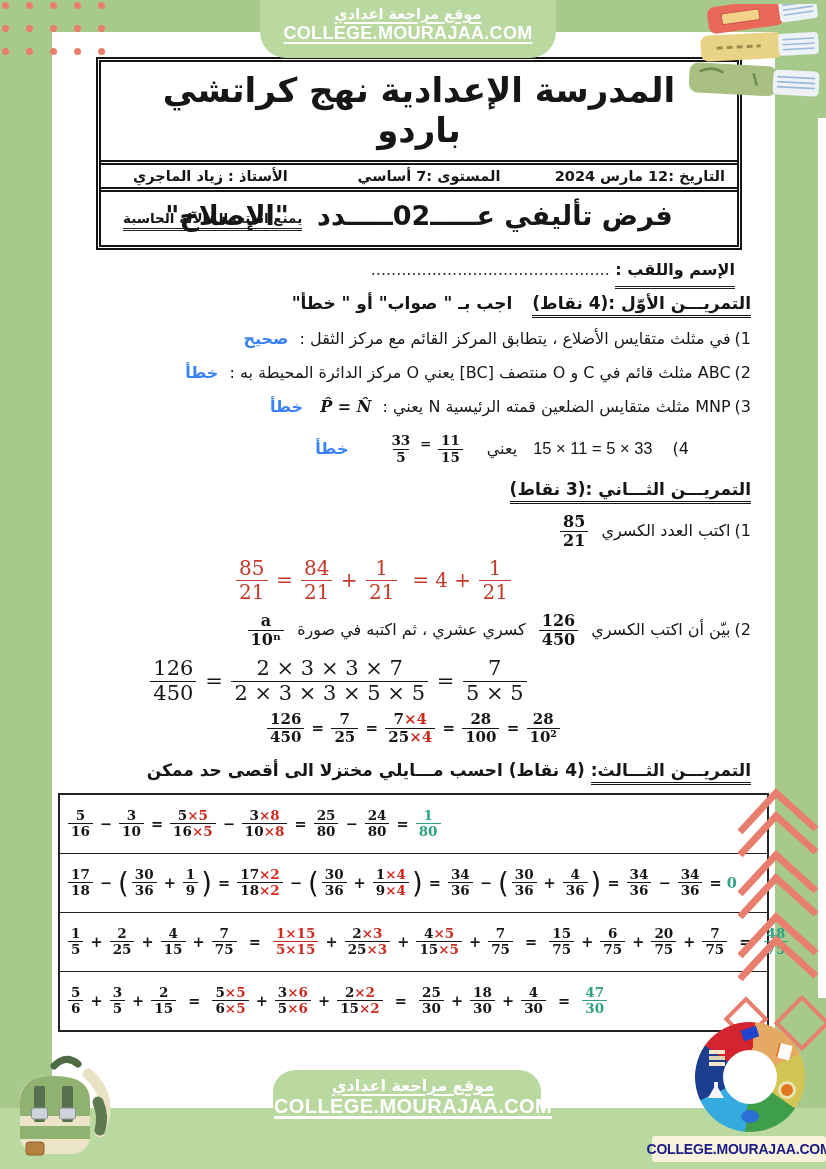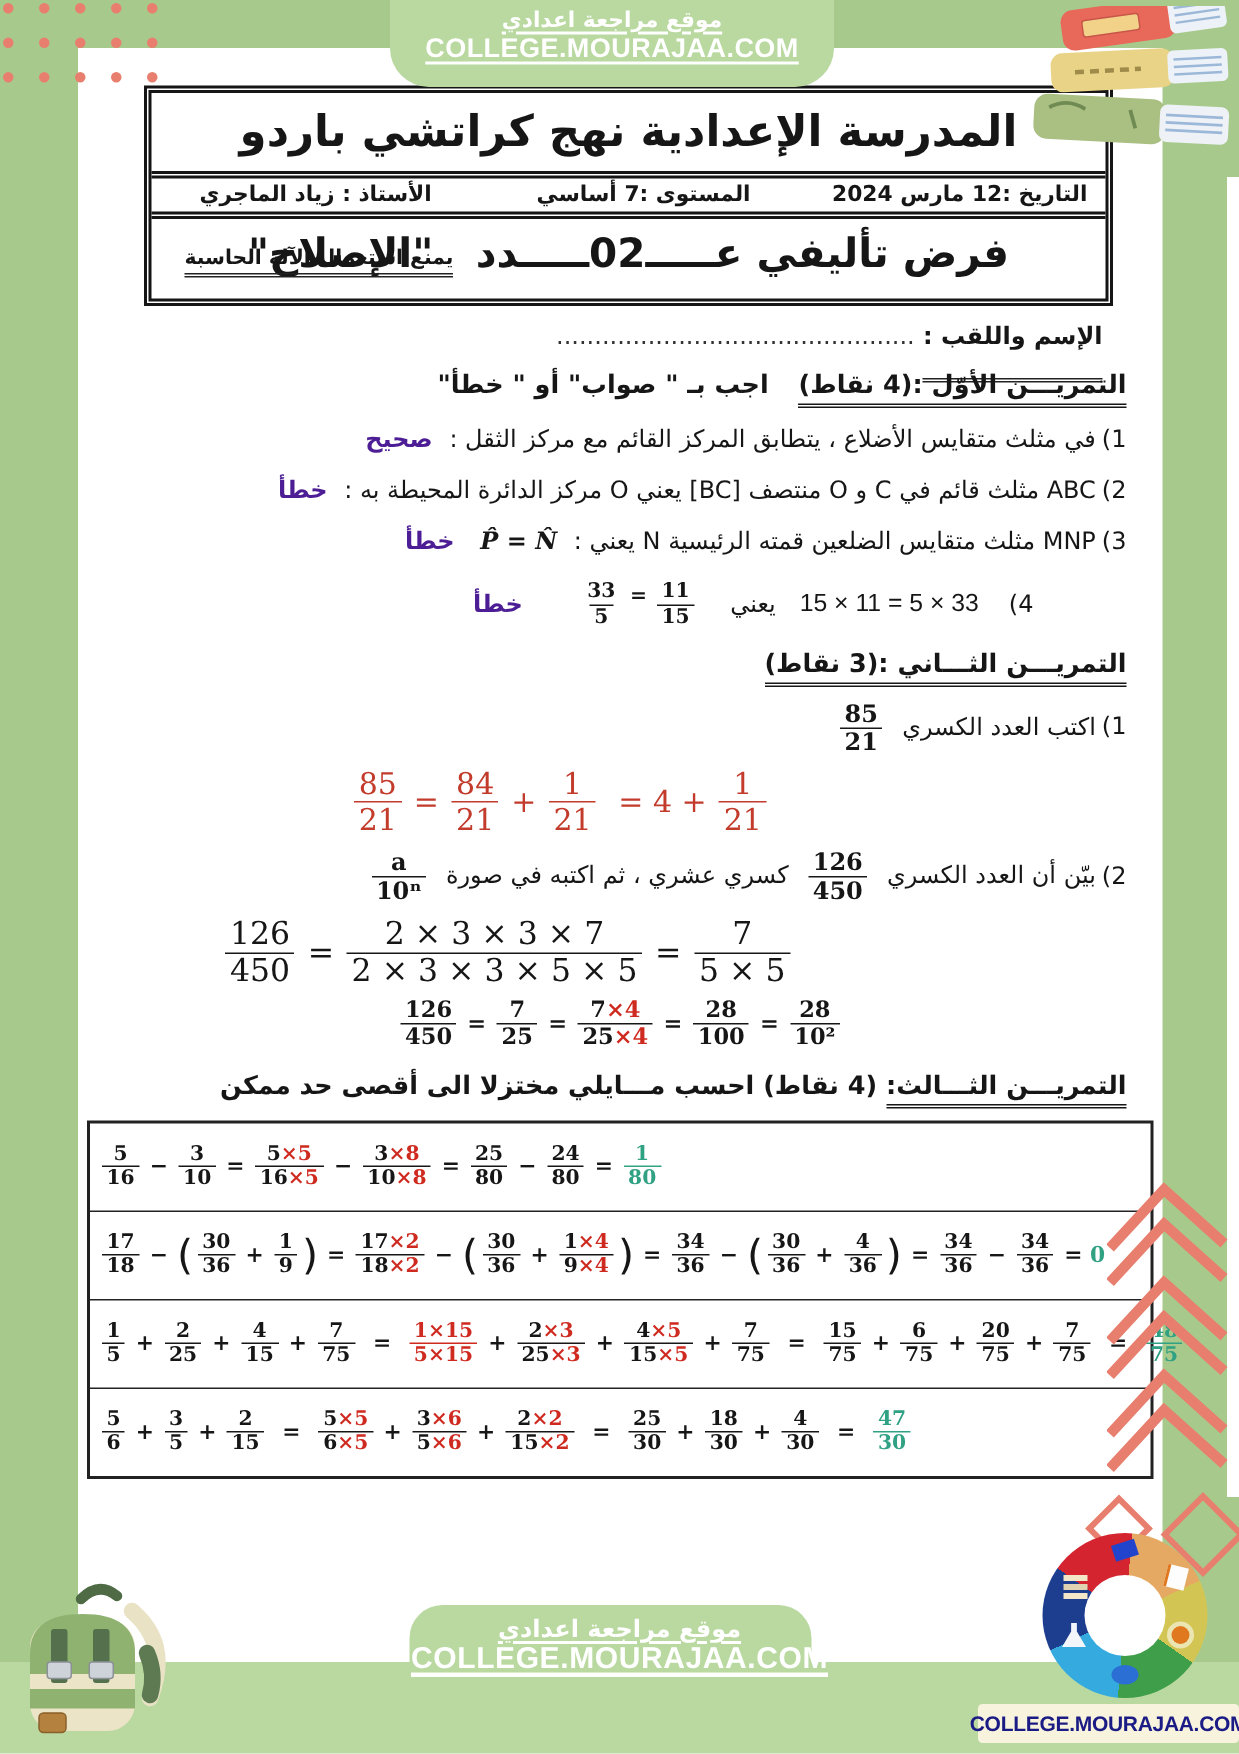--- a/index.html
+++ b/index.html
@@ -28,39 +28,39 @@
 
   
   .dots{position:absolute;left:2px;top:2px;z-index:5;}
   .dots i{position:absolute;width:7px;height:7px;border-radius:50%;background:#e87f6e;}
 
   
   .chev{position:absolute;left:738px;top:785px;z-index:6;}
 
   
   .htable{margin:25px 33px 0 44px;border:5px double #151515;}
-  .school{border-bottom:5px double #151515;text-align:center;font-size:29px;font-weight:bold;padding:8px 4px 10px;}
+  .school{border-bottom:5px double #151515;text-align:center;font-size:34px;font-weight:bold;padding:8px 16px 10px;}
   .inforow{display:flex;direction:rtl;border-bottom:5px double #151515;font-weight:bold;font-size:14.5px;padding:3px 12px;}
   .inforow span{flex:1;margin-left:20px;}
   .inforow .lvl{text-align:center;}
   .inforow .teach{text-align:left;}
   .titlerow{position:relative;text-align:center;font-weight:bold;font-size:27px;padding:8px 0 14px;}
   .stamp{position:absolute;left:22px;bottom:14px;font-size:13.5px;font-weight:bold;
          border-bottom:3px double #222;padding-bottom:2px;}
 
   
   .nameline{direction:rtl;margin:10px 40px 0;font-size:16px;font-weight:bold;}
-  .nameline .nlabel{border-bottom:3px double #222;padding-bottom:19px;}
+  .nameline .nlabel{border-bottom:3px double #222;padding-bottom:7px;}
   .nameline .ndots{font-weight:normal;letter-spacing:1px;color:#333;}
   .exh{direction:rtl;margin:14px 24px 0;font-size:17px;font-weight:bold;}
   .exh .exht{display:inline-block;border-bottom:3px double #161616;padding-bottom:2px;}
   .exh .exhi{margin-right:14px;}
   .line{direction:rtl;margin:9px 24px 0;font-size:16px;line-height:1.55;}
   .qn{margin-left:4px;}
-  .ans{color:#4c1d95;font-weight:bold;margin-right:6px;}
+  .ans{color:#3b82f6;font-weight:bold;margin-right:6px;}
   .pmath{font-family:"DejaVu Serif",serif;font-style:italic;font-weight:bold;margin:0 6px;}
   .q4{display:flex;flex-direction:row;align-items:center;column-gap:16px;padding-right:62px;margin-top:14px;}
   .q4 .mexpr{font-family:Liberation Sans, sans-serif;font-size:16.5px;}
   .q4 .ans{margin-right:16px;}
 
   
   .mrow{display:flex;align-items:center;direction:ltr;font-family:"DejaVu Serif",serif;}
   .minline{display:inline-flex;align-items:flex-start;vertical-align:middle;direction:ltr;
            font-family:"DejaVu Serif",serif;font-weight:bold;margin:0 6px;}
   .mrow>span,.minline>span{white-space:pre;}
@@ -177,21 +177,21 @@
     <div class="eq maroon mrow">
         <span class="frac"><span class="nu"><span>85</span></span><span class="de"><span>21</span></span></span>
         <span> = </span>
         <span class="frac"><span class="nu"><span>84</span></span><span class="de"><span>21</span></span></span>
         <span> + </span>
         <span class="frac"><span class="nu"><span>1</span></span><span class="de"><span>21</span></span></span>
         <span>  = 4 + </span>
         <span class="frac"><span class="nu"><span>1</span></span><span class="de"><span>21</span></span></span>
       </div>
     <div class="line">
-      <span class="qn">2)</span><span>بيّن أن العدد الكسري</span>
+      <span class="qn">2)</span><span>بيّن أن اكتب الكسري</span>
       <span class="minline">
           <span class="frac"><span class="nu"><span>126</span></span><span class="de"><span>450</span></span></span>
         </span>
       <span>كسري عشري ، ثم اكتبه في صورة</span>
       <span class="minline">
           <span class="frac"><span class="nu"><span>a</span></span><span class="de"><span>10ⁿ</span></span></span>
         </span>
     </div>
     <div class="eq big mrow">
         <span class="frac"><span class="nu"><span>126</span></span><span class="de"><span>450</span></span></span>

